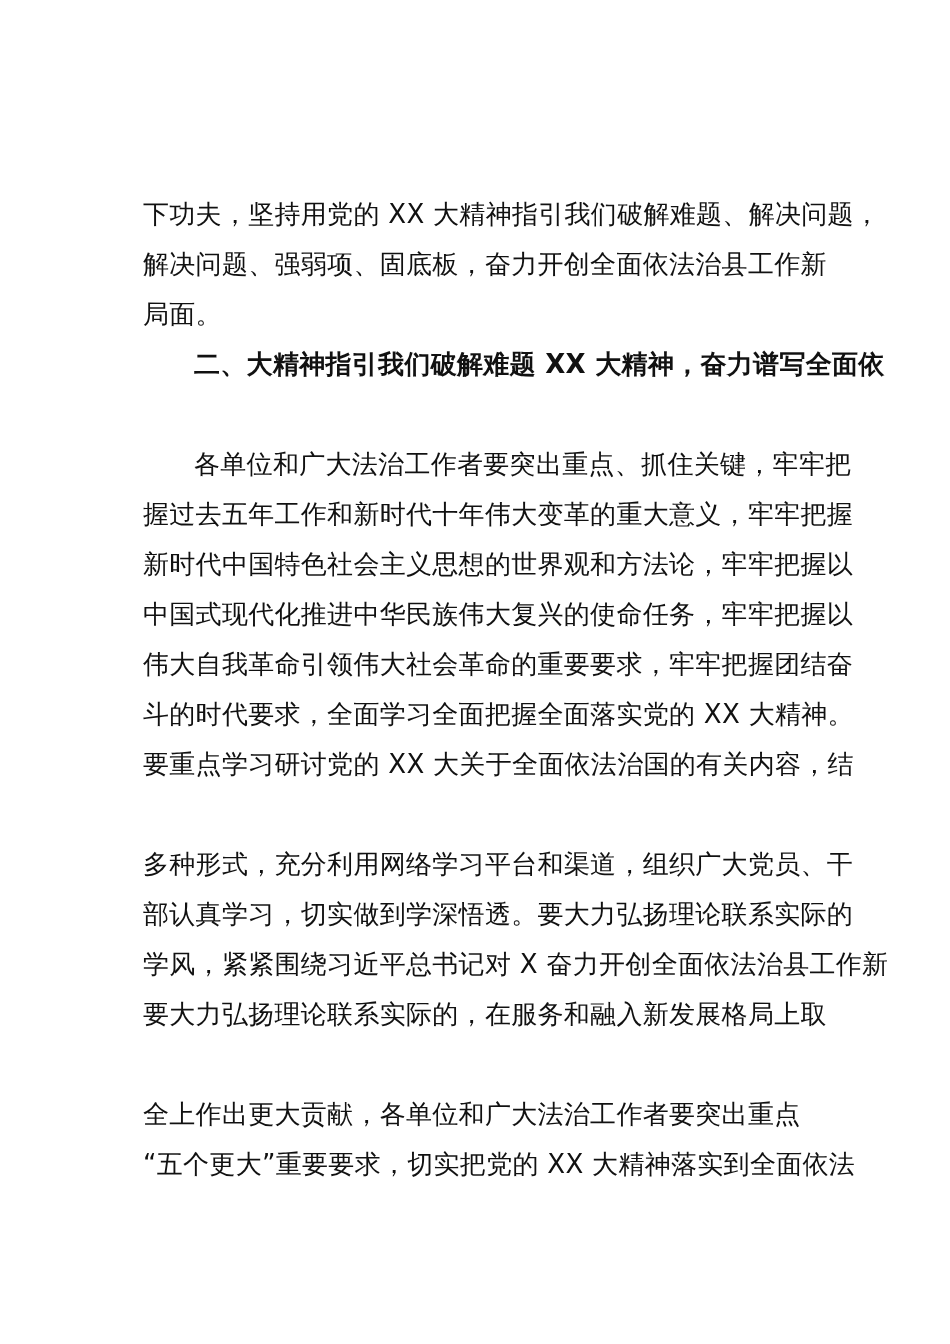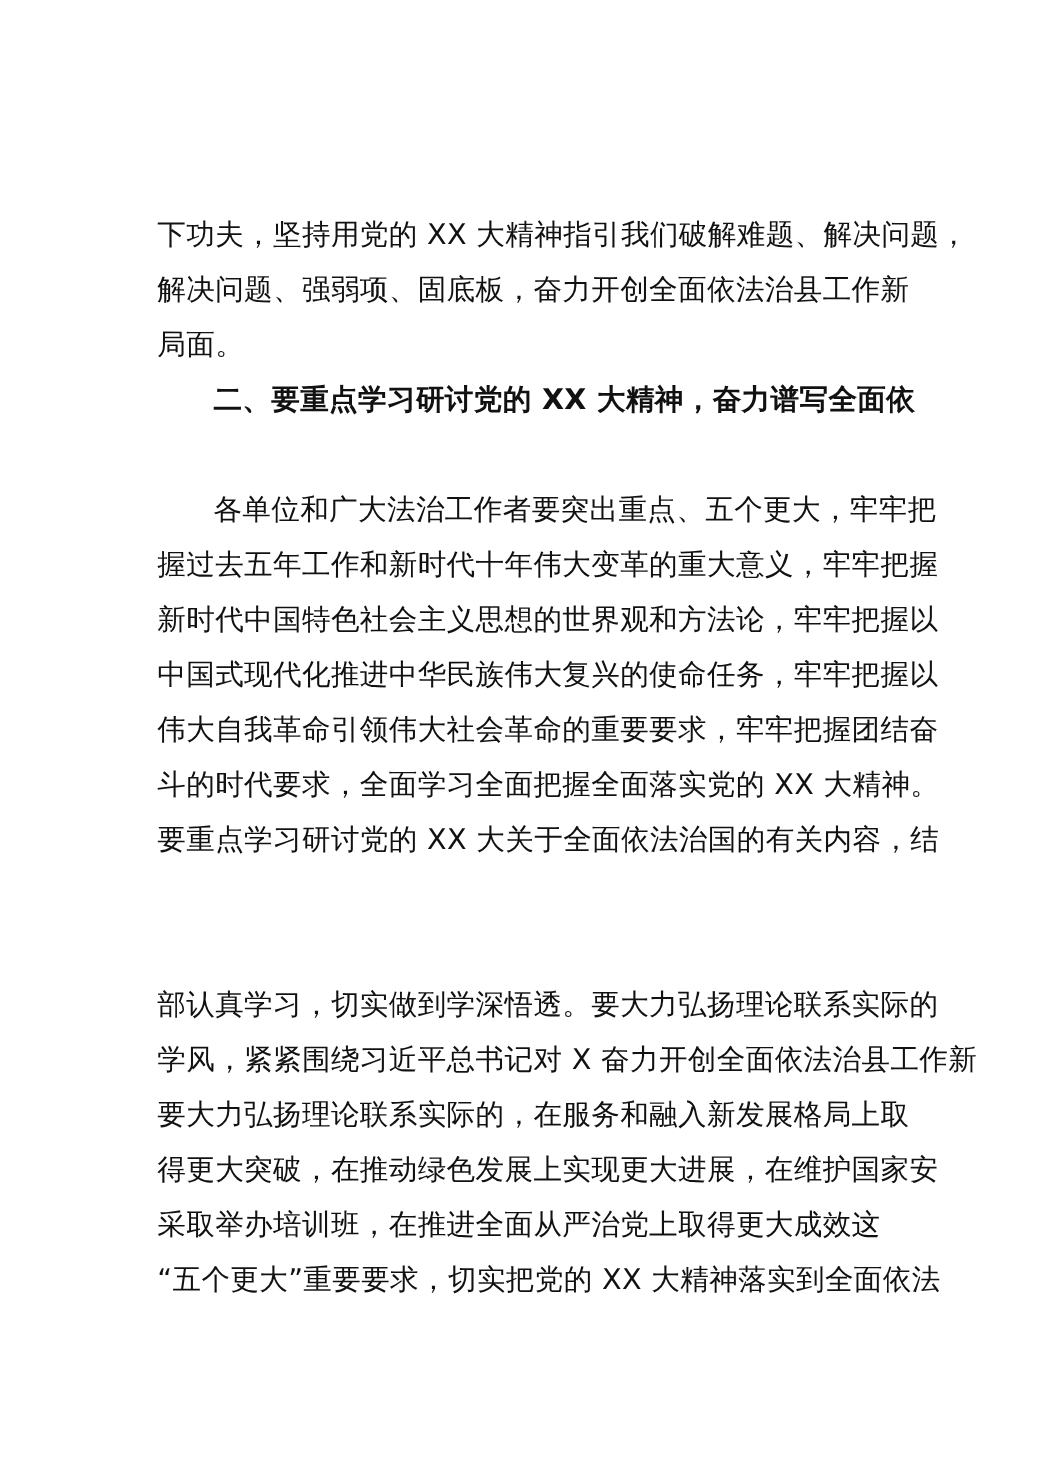--- a/index.html
+++ b/index.html
@@ -37,28 +37,28 @@
   </style>
 </head>
 <body>
 
 <div class="page">
 
   <div class="line" style="top:189px">下功夫，坚持用党的 XX 大精神指引我们破解难题、解决问题，</div>
   <div class="line" style="top:239px">解决问题、强弱项、固底板，奋力开创全面依法治县工作新</div>
   <div class="line" style="top:289px">局面。</div>
 
-  <div class="line indent bold" style="top:339px">二、要重点学习研讨党的 XX 大精神，奋力谱写全面依</div>
+  <div class="line indent bold" style="top:339px">二、大精神指引我们破解难题 XX 大精神，奋力谱写全面依</div>
 
-  <div class="line indent" style="top:439px">各单位和广大法治工作者要突出重点、五个更大，牢牢把</div>
+  <div class="line indent" style="top:439px">各单位和广大法治工作者要突出重点、抓住关键，牢牢把</div>
   <div class="line" style="top:539px">新时代中国特色社会主义思想的世界观和方法论，牢牢把握以</div>
   <div class="line" style="top:489px">握过去五年工作和新时代十年伟大变革的重大意义，牢牢把握</div>
   <div class="line" style="top:589px">中国式现代化推进中华民族伟大复兴的使命任务，牢牢把握以</div>
   <div class="line" style="top:639px">伟大自我革命引领伟大社会革命的重要要求，牢牢把握团结奋</div>
   <div class="line" style="top:689px">斗的时代要求，全面学习全面把握全面落实党的 XX 大精神。</div>
   <div class="line" style="top:739px">要重点学习研讨党的 XX 大关于全面依法治国的有关内容，结</div>
+  <div class="line" style="top:839px">多种形式，充分利用网络学习平台和渠道，组织广大党员、干</div>
   <div class="line" style="top:889px">部认真学习，切实做到学深悟透。要大力弘扬理论联系实际的</div>
   <div class="line" style="top:939px">学风，紧紧围绕习近平总书记对 X 奋力开创全面依法治县工作新</div>
   <div class="line" style="top:989px">要大力弘扬理论联系实际的，在服务和融入新发展格局上取</div>
-  <div class="line" style="top:1039px">得更大突破，在推动绿色发展上实现更大进展，在维护国家安</div>
-  <div class="line" style="top:1089px">采取举办培训班，在推进全面从严治党上取得更大成效这</div>
+  <div class="line" style="top:1089px">全上作出更大贡献，各单位和广大法治工作者要突出重点</div>
   <div class="line" style="top:1139px">“五个更大”重要要求，切实把党的 XX 大精神落实到全面依法</div>
 </div>
 
 </body></html>

